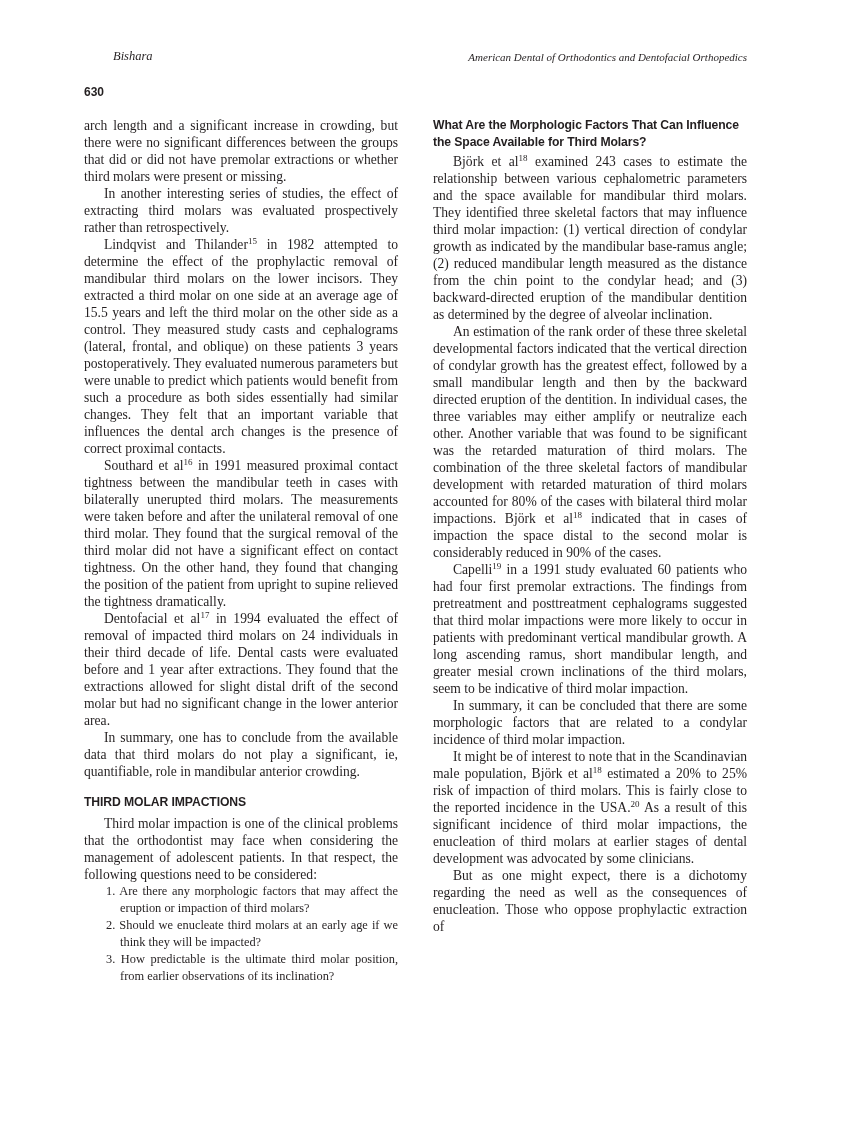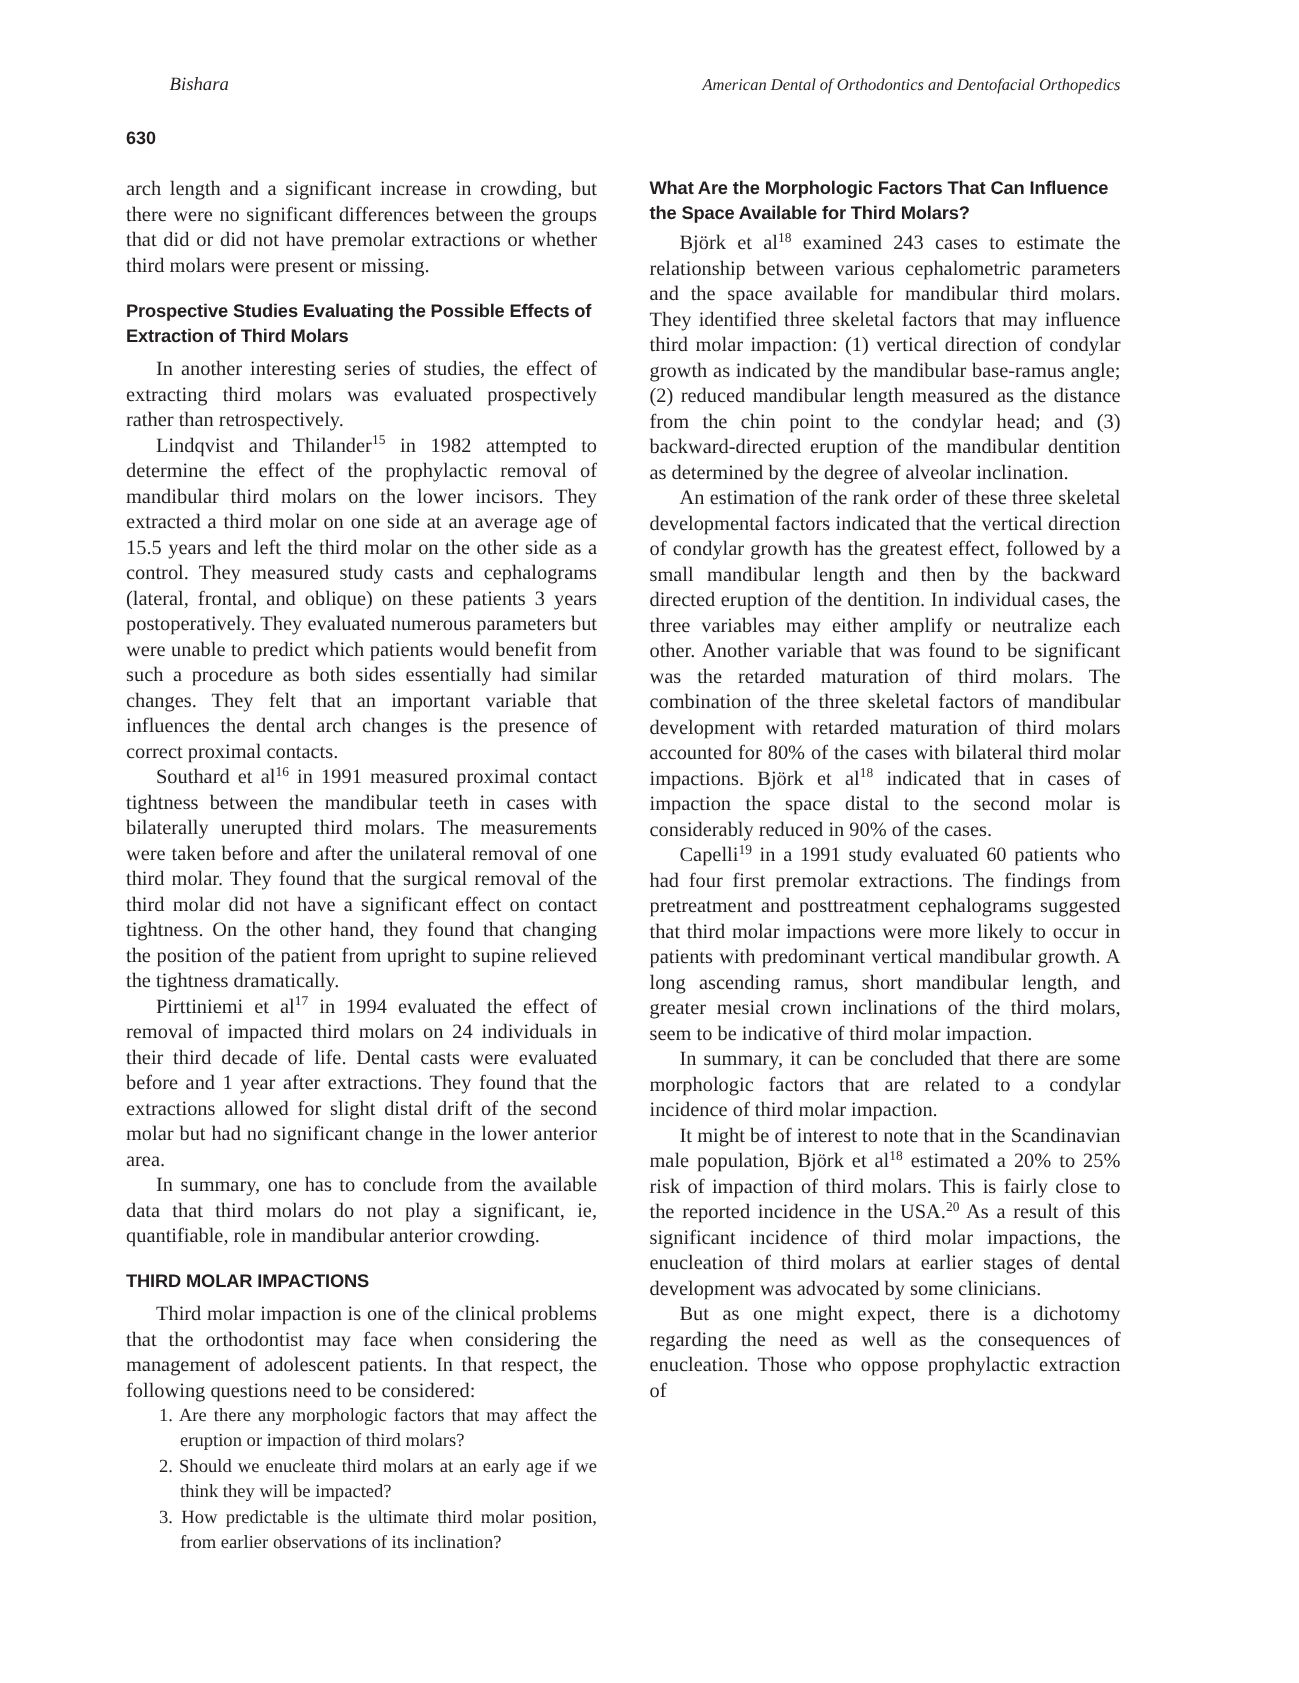--- a/index.html
+++ b/index.html
@@ -25,25 +25,24 @@
 <div class="page-header">
   <span class="pg-num">630</span>
   <span class="author">Bishara</span>
   <div class="journal">
     <div>American Dental of Orthodontics and Dentofacial Orthopedics</div>
   </div>
 </div>
 
 <div class="col col-left">
   <p class="noindent">arch length and a significant increase in crowding, but there were no significant differences between the groups that did or did not have premolar extractions or whether third molars were present or missing.</p>
-  <h3>Prospective Studies Evaluating the Possible Effects of Extraction of Third Molars</h3>
   <p>In another interesting series of studies, the effect of extracting third molars was evaluated prospectively rather than retrospectively.</p>
   <p><span>Lindqvist and Thilander</span><sup>15</sup><span> in 1982 attempted to determine the effect of the prophylactic removal of mandibular third molars on the lower incisors. They extracted a third molar on one side at an average age of 15.5 years and left the third molar on the other side as a control. They measured study casts and cephalograms (lateral, frontal, and oblique) on these patients 3 years postoperatively. They evaluated numerous parameters but were unable to predict which patients would benefit from such a procedure as both sides essentially had similar changes. They felt that an important variable that influences the dental arch changes is the presence of correct proximal contacts.</span></p>
   <p><span>Southard et al</span><sup>16</sup><span> in 1991 measured proximal contact tightness between the mandibular teeth in cases with bilaterally unerupted third molars. The measurements were taken before and after the unilateral removal of one third molar. They found that the surgical removal of the third molar did not have a significant effect on contact tightness. On the other hand, they found that changing the position of the patient from upright to supine relieved the tightness dramatically.</span></p>
-  <p><span>Pirttiniemi et al</span><sup>17</sup><span> in 1994 evaluated the effect of removal of impacted third molars on 24 individuals in their third decade of life. Dental casts were evaluated before and 1 year after extractions. They found that the extractions allowed for slight distal drift of the second molar but had no significant change in the lower anterior area.</span></p>
+  <p><span>Dentofacial et al</span><sup>17</sup><span> in 1994 evaluated the effect of removal of impacted third molars on 24 individuals in their third decade of life. Dental casts were evaluated before and 1 year after extractions. They found that the extractions allowed for slight distal drift of the second molar but had no significant change in the lower anterior area.</span></p>
   <p>In summary, one has to conclude from the available data that third molars do not play a significant, ie, quantifiable, role in mandibular anterior crowding.</p>
   <h3>THIRD MOLAR IMPACTIONS</h3>
   <p>Third molar impaction is one of the clinical problems that the orthodontist may face when considering the management of adolescent patients. In that respect, the following questions need to be considered:</p>
   <ol>
     <li>1. Are there any morphologic factors that may affect the eruption or impaction of third molars?</li>
     <li>2. Should we enucleate third molars at an early age if we think they will be impacted?</li>
     <li>3. How predictable is the ultimate third molar position, from earlier observations of its inclination?</li>
   </ol>
 </div>
 

